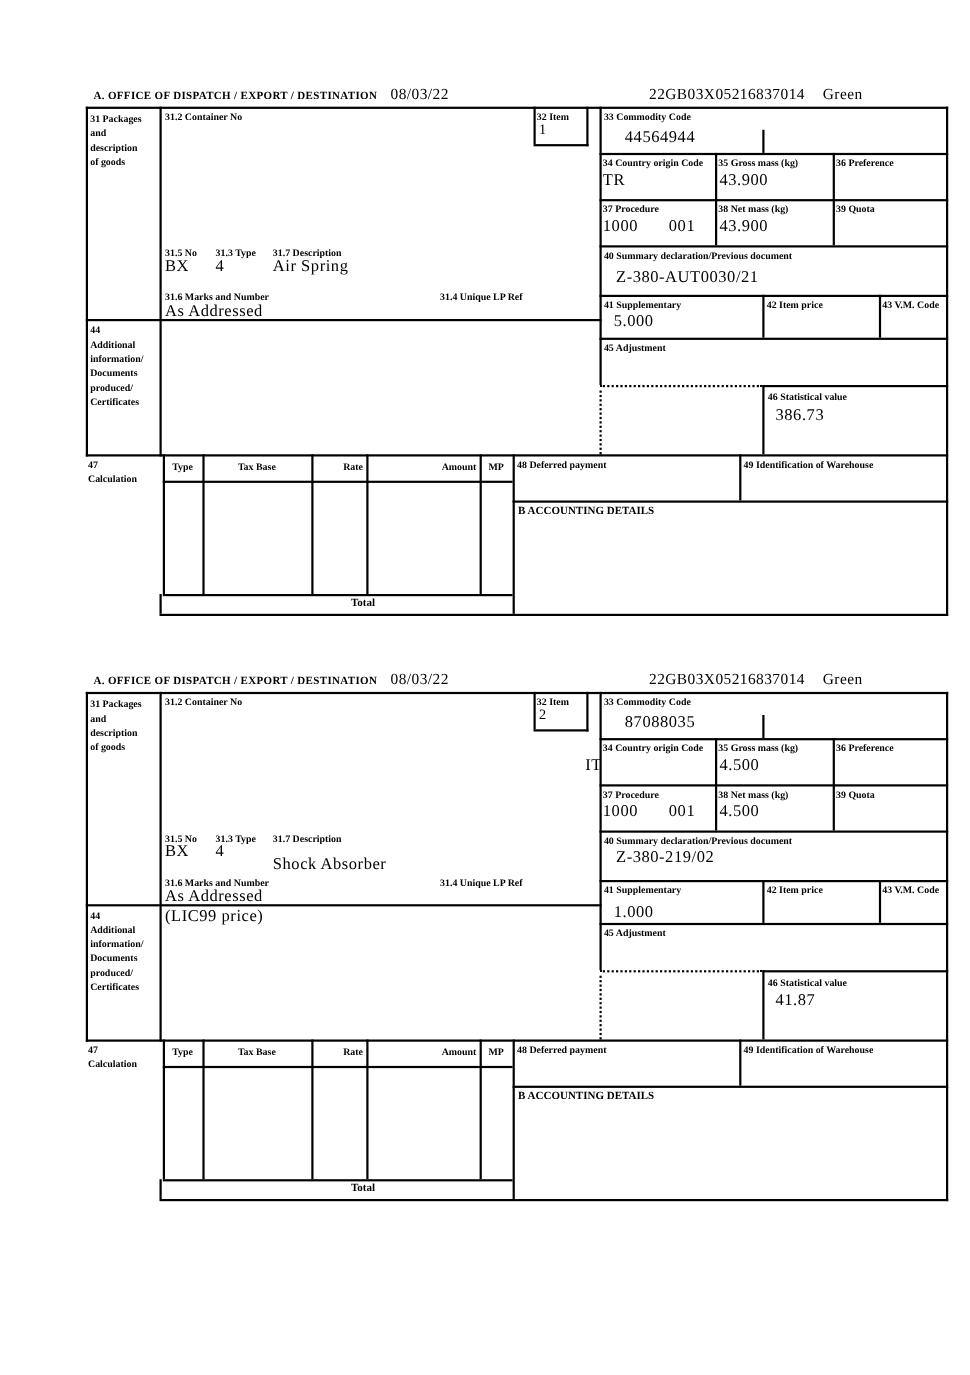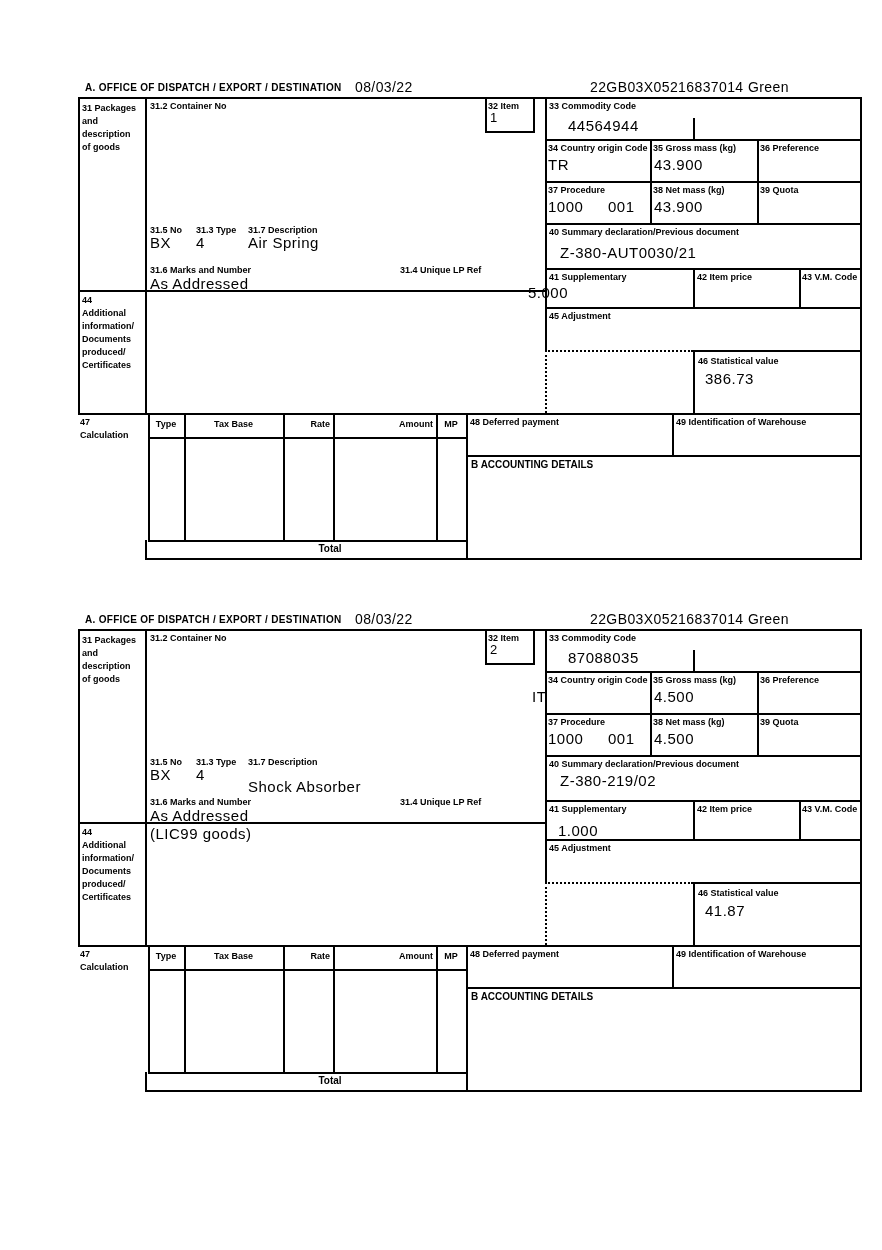--- a/index.html
+++ b/index.html
@@ -1,17 +1,17 @@
 <!DOCTYPE html>
 <html><head>
 <meta charset="utf-8">
 <style>
   html,body { margin:0; padding:0; background:#fff; }
   .page { position:relative; width:882px; height:1250px; background:#ffffff;
-          font-family:Liberation Sans, sans-serif; color:#000; overflow:hidden; }
+          font-family:Liberation Serif, serif; color:#000; overflow:hidden; }
   .sec { position:absolute; left:0; width:882px; height:532px; }
   .sec > * { position:absolute; box-sizing:border-box; }
   .hl { background:#000; height:2px; }
   .vl { background:#000; width:2px; }
   .hd { height:0; border-top:2px dotted #000; }
   .vd { width:0; border-left:2px dotted #000; }
   .lbl { font-size:9px; font-weight:bold; line-height:13px; white-space:pre-line; }
   .val { font-size:15px; line-height:17px; white-space:nowrap; letter-spacing:0.5px; }
   .hdr-label { font-size:10px; font-weight:bold; letter-spacing:0.3px; white-space:nowrap; }
   .hdr-val { font-size:14px; white-space:nowrap; letter-spacing:0.4px; }
@@ -82,21 +82,21 @@
     <span class="lbl" style="left:760px;top:64px">36 Preference</span>
     <span class="lbl" style="left:548px;top:106px">37 Procedure</span>
     <span class="val" style="left:548px;top:120px">1000</span>
     <span class="val" style="left:608px;top:120px">001</span>
     <span class="lbl" style="left:653px;top:106px">38 Net mass (kg)</span>
     <span class="val" style="left:654px;top:120px">43.900</span>
     <span class="lbl" style="left:760px;top:106px">39 Quota</span>
     <span class="lbl" style="left:549px;top:148px">40 Summary declaration/Previous document</span>
     <span class="val" style="left:560px;top:166px">Z-380-AUT0030/21</span>
     <span class="lbl" style="left:549px;top:193px">41 Supplementary</span>
-    <span class="val" style="left:528px;top:206px">5.000</span>
+    <span class="val" style="left:558px;top:206px">5.000</span>
     <span class="lbl" style="left:697px;top:193px">42 Item price</span>
     <span class="lbl" style="left:802px;top:193px">43 V.M. Code</span>
     <span class="lbl" style="left:549px;top:232px">45 Adjustment</span>
     <span class="lbl" style="left:698px;top:277px">46 Statistical value</span>
     <span class="val" style="left:705px;top:292px">386.73</span>
     <span class="lbl" style="left:150px;top:146px">31.5 No</span>
     <span class="lbl" style="left:196px;top:146px">31.3 Type</span>
     <span class="lbl" style="left:248px;top:146px">31.7 Description</span>
     <span class="val" style="left:150px;top:156px">BX</span>
     <span class="val" style="left:196px;top:156px">4</span>
@@ -204,21 +204,21 @@
     <span class="val" style="left:248px;top:168px">Shock Absorber</span>
     <span class="lbl" style="left:150px;top:186px">31.6 Marks and Number</span>
     <span class="val" style="left:150px;top:197px">As Addressed</span>
     <span class="lbl" style="left:400px;top:186px">31.4 Unique LP Ref</span>
     <span class="lbl" style="left:82px;top:216px;width:62px">44
 Additional
 information/
 Documents
 produced/
 Certificates</span>
-    <span class="val" style="left:150px;top:215px">(LIC99 goods)</span>
+    <span class="val" style="left:150px;top:215px">(LIC99 price)</span>
     <span class="lbl" style="left:80px;top:338px;width:62px">47
 Calculation</span>
     <span class="th" style="left:148px;width:36px;text-align:center">Type</span>
     <span class="th" style="left:184px;width:99px;text-align:center">Tax Base</span>
     <span class="th" style="left:283px;width:47px;text-align:right">Rate</span>
     <span class="th" style="left:333px;width:100px;text-align:right">Amount</span>
     <span class="th" style="left:436px;width:30px;text-align:center">MP</span>
     <span class="lbl" style="left:470px;top:338px">48 Deferred payment</span>
     <span class="lbl" style="left:676px;top:338px">49 Identification of Warehouse</span>
     <span class="btitle" style="left:471px;top:381px">B ACCOUNTING DETAILS</span>

